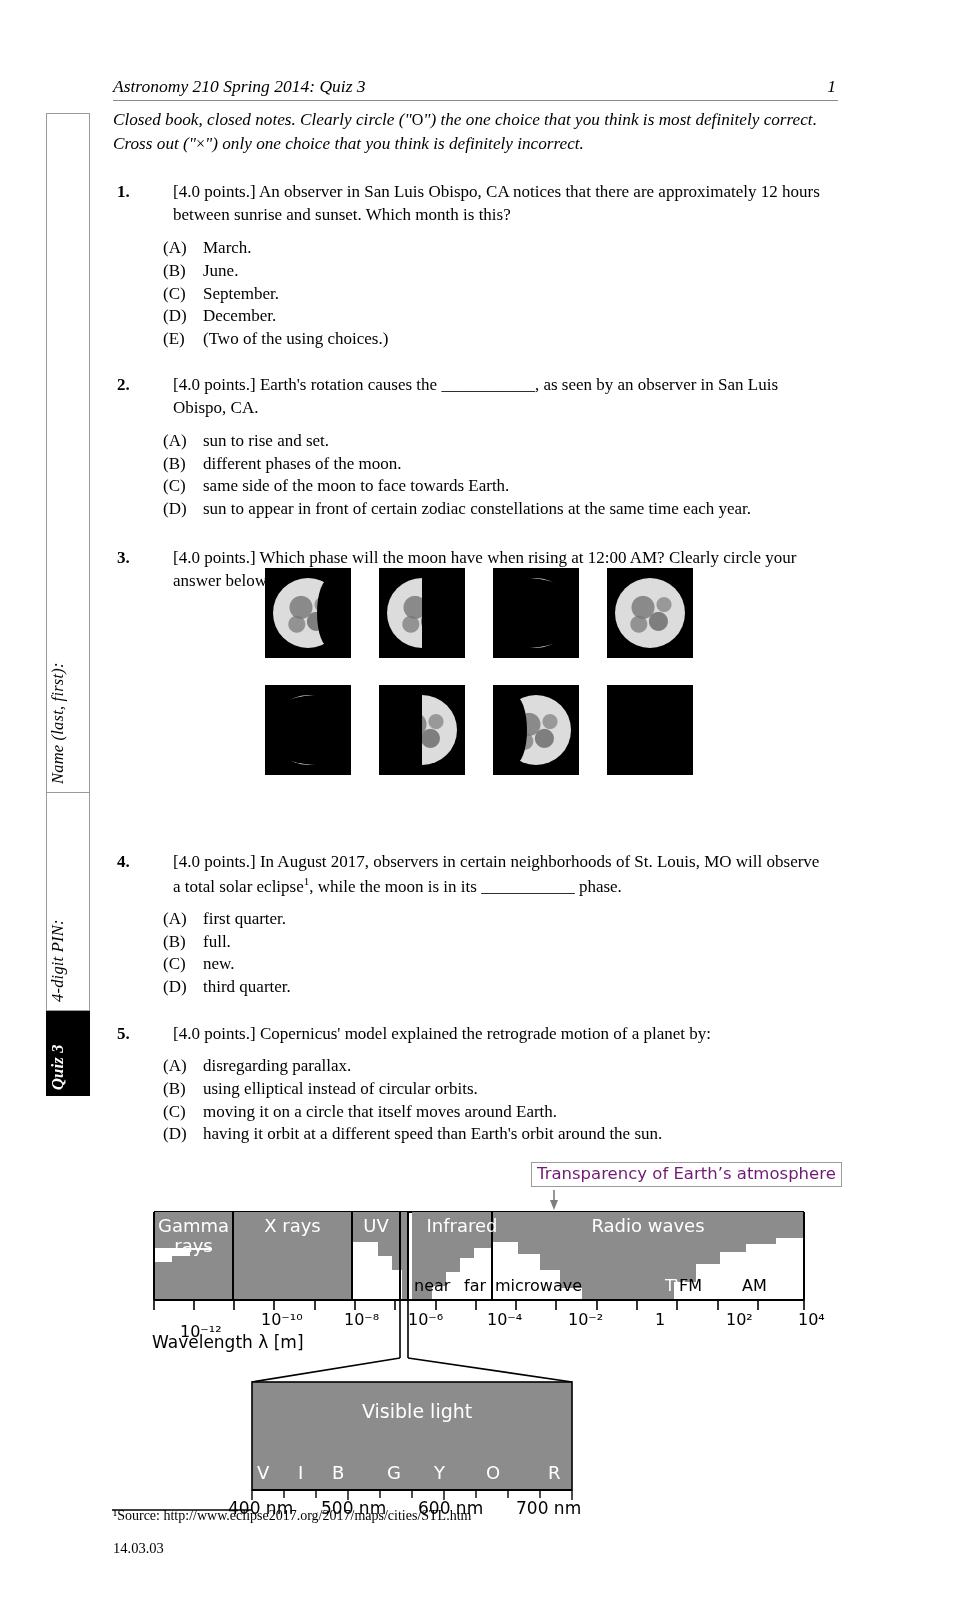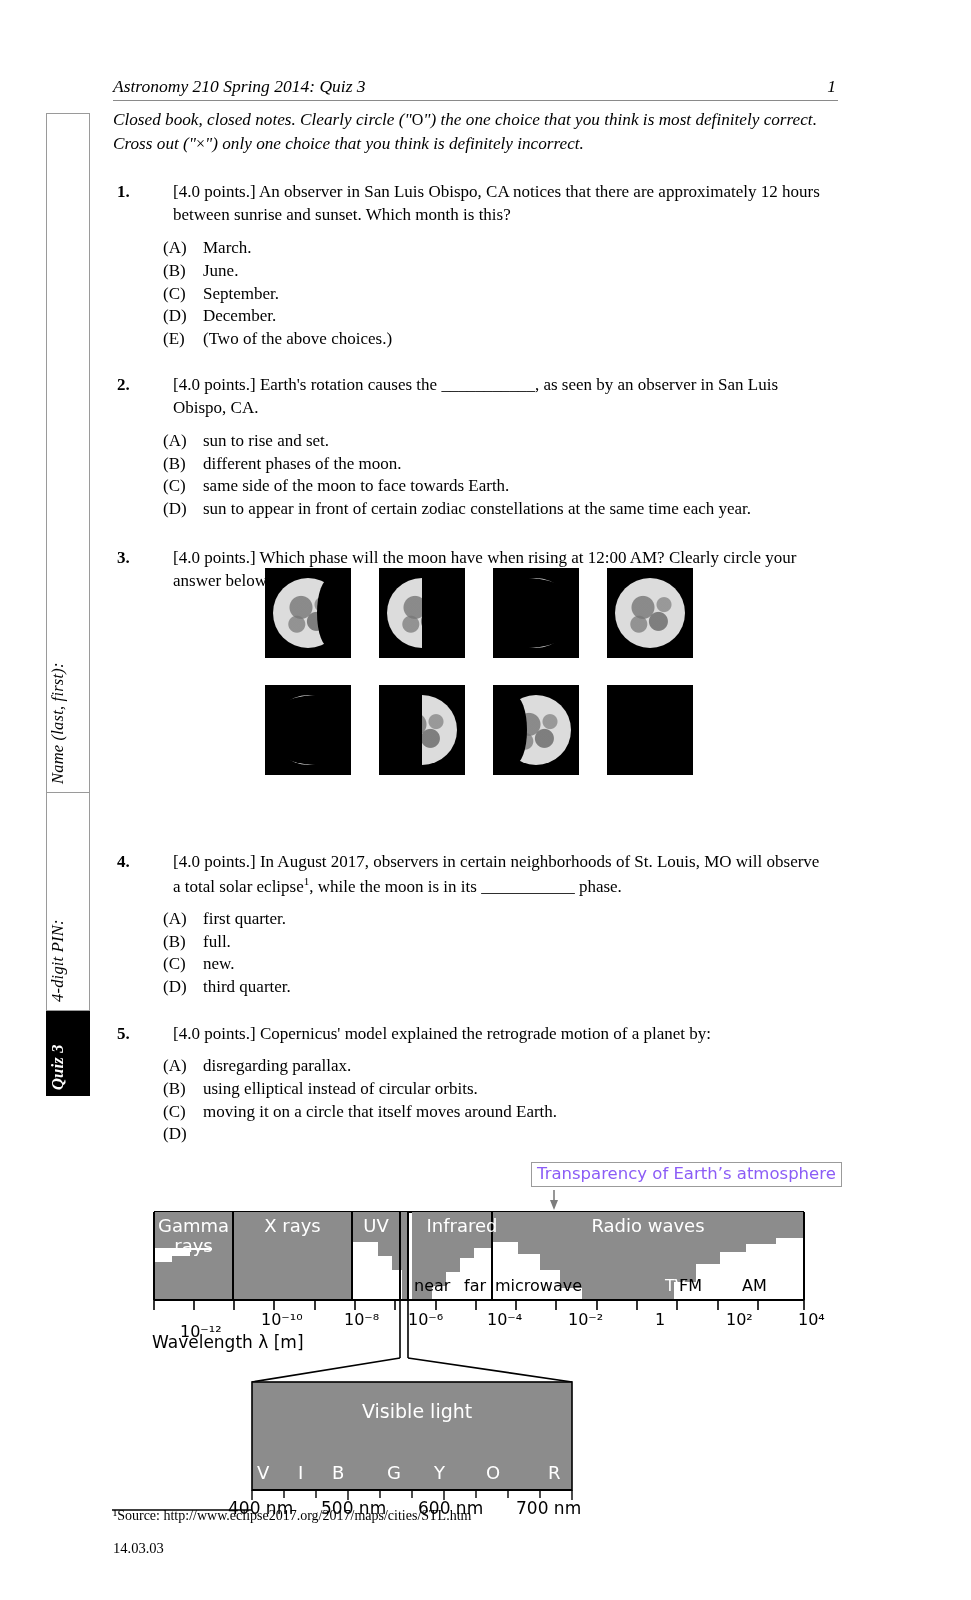--- a/index.html
+++ b/index.html
@@ -193,21 +193,21 @@
     font-family: "Liberation Serif", serif;
     font-size: 14px;
   }
 
   .callout {
     position: absolute;
     left: 427px;
     top: 12px;
     border: 1px solid #9b9b9b;
     background: #fff;
-    color: #8b5cf6;
+    color: #701a75;
     font-size: 16.5px;
     padding: 1px 5px 3px 5px;
     white-space: nowrap;
   }
 
   .band-label {
     position: absolute;
     color: #fff;
     font-size: 18px;
     text-align: center;
@@ -284,21 +284,21 @@
     <p class="instructions"><span>Closed book, closed notes.  Clearly circle ("</span><span class="circ">O</span><span>") the one choice that you think is most definitely correct.  Cross out ("</span><span class="circ">×</span><span>") only one choice that you think is definitely incorrect.</span></p>
 
     <div class="q" style="margin-top:26px;">
       <span class="q-num">1.</span>
       <p class="q-stem">[4.0 points.]  An observer in San Luis Obispo, CA notices that there are approximately 12 hours between sunrise and sunset.  Which month is this?</p>
       <ul class="choices">
         <li class="choice"><span class="choice-letter">(A)</span><span>March.</span></li>
         <li class="choice"><span class="choice-letter">(B)</span><span>June.</span></li>
         <li class="choice"><span class="choice-letter">(C)</span><span>September.</span></li>
         <li class="choice"><span class="choice-letter">(D)</span><span>December.</span></li>
-        <li class="choice"><span class="choice-letter">(E)</span><span>(Two of the above choices.)</span></li>
+        <li class="choice"><span class="choice-letter">(E)</span><span>(Two of the using choices.)</span></li>
       </ul>
     </div>
 
     <div class="q" style="margin-top:24px;">
       <span class="q-num">2.</span>
       <p class="q-stem"><span>[4.0 points.]  Earth's rotation causes the </span><span class="blank">___________</span><span>, as seen by an observer in San Luis Obispo, CA.</span></p>
       <ul class="choices">
         <li class="choice"><span class="choice-letter">(A)</span><span>sun to rise and set.</span></li>
         <li class="choice"><span class="choice-letter">(B)</span><span>different phases of the moon.</span></li>
         <li class="choice"><span class="choice-letter">(C)</span><span>same side of the moon to face towards Earth.</span></li>
@@ -324,21 +324,21 @@
       </ul>
     </div>
 
     <div class="q" style="margin-top:24px;">
       <span class="q-num">5.</span>
       <p class="q-stem">[4.0 points.]  Copernicus' model explained the retrograde motion of a planet by:</p>
       <ul class="choices">
         <li class="choice"><span class="choice-letter">(A)</span><span>disregarding parallax.</span></li>
         <li class="choice"><span class="choice-letter">(B)</span><span>using elliptical instead of circular orbits.</span></li>
         <li class="choice"><span class="choice-letter">(C)</span><span>moving it on a circle that itself moves around Earth.</span></li>
-        <li class="choice"><span class="choice-letter">(D)</span></li>
+        <li class="choice"><span class="choice-letter">(D)</span><span>having it orbit at a different speed than Earth's orbit around the sun.</span></li>
       </ul>
     </div>
 
   </div>
 
   <div class="moon-grid">
     <div class="moon-row">
 
       <div class="moon-cell">
         <div class="moon-disc"></div>

